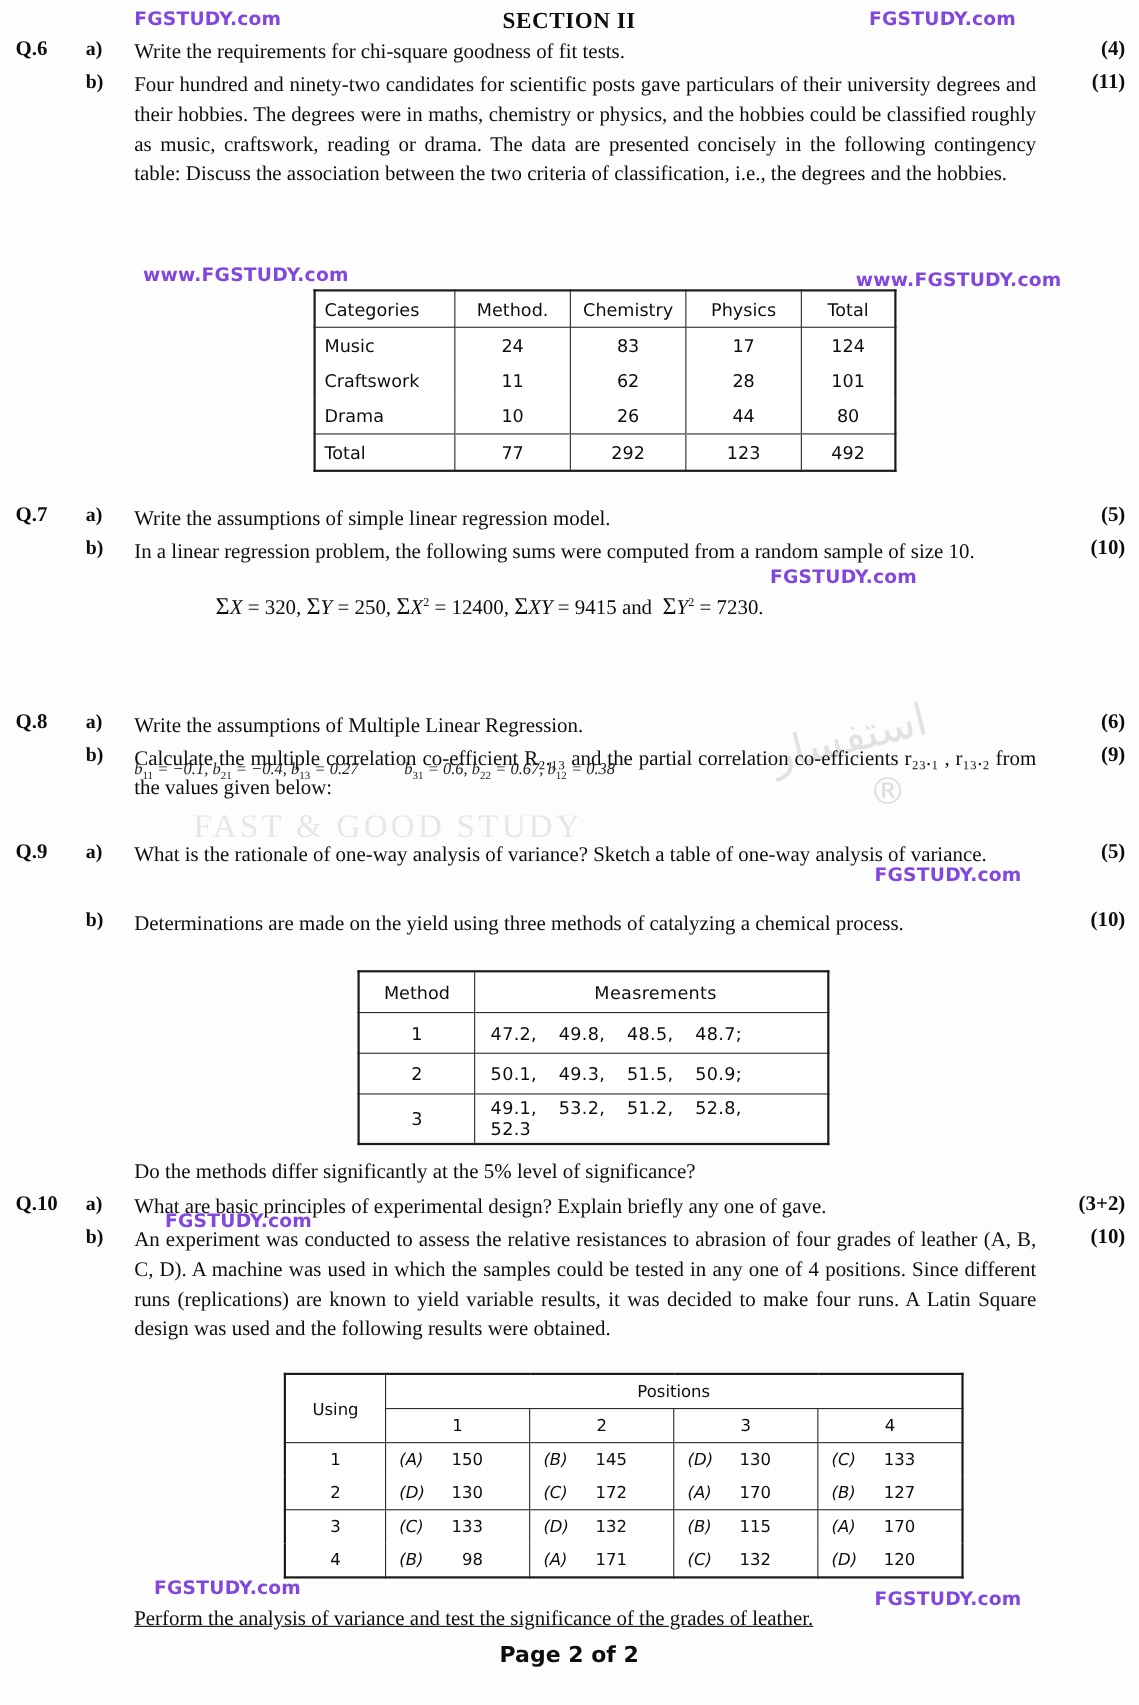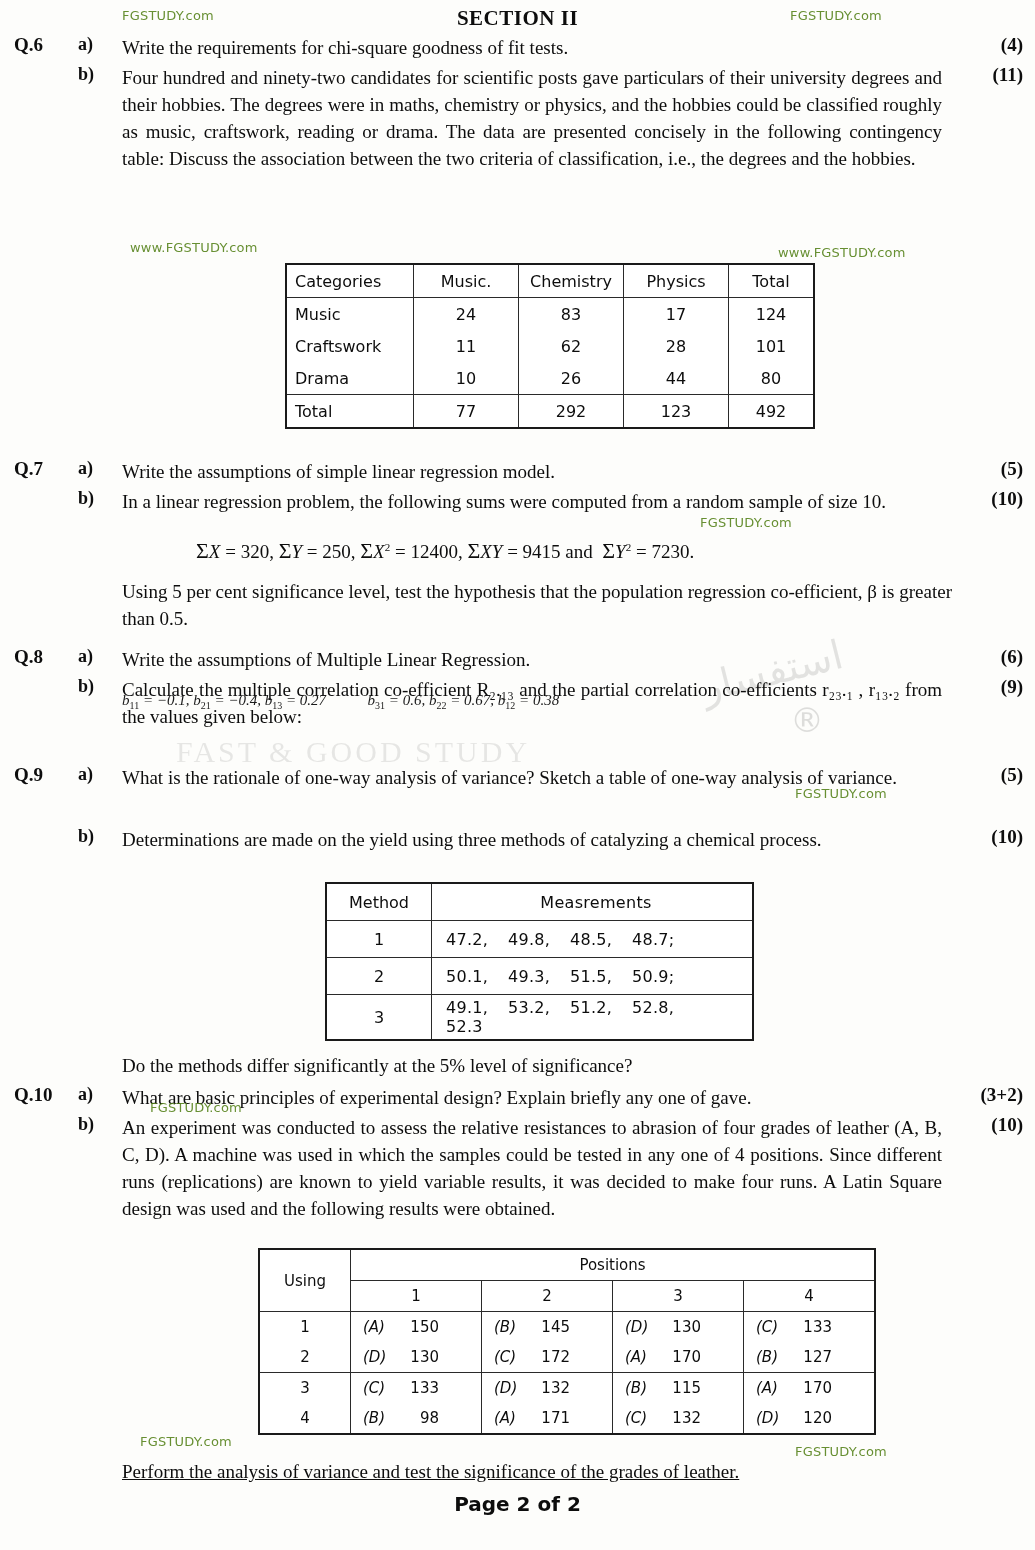--- a/index.html
+++ b/index.html
@@ -16,26 +16,27 @@
     width: 1035px;
     height: 1550px;
     overflow: hidden;
     background: #fdfdfb;
   }
 
   
   .wm-small {
     position: absolute;
     font-family: "DejaVu Sans", sans-serif;
-    color: #4d7c0f;
-    font-size: 13px;
+    color: #6d28d9;
+    font-size: 17px;
     letter-spacing: .2px;
     white-space: nowrap;
     opacity: .85;
     z-index: 5;
+    font-weight: bold;
   }
   .wm-big {
     position: absolute;
     z-index: 1;
     pointer-events: none;
     color: #000;
     opacity: .085;
     font-family: "Liberation Serif", serif;
     white-space: nowrap;
   }
@@ -240,21 +241,21 @@
 
     <div class="qpart" style="top:30px;">b)</div>
     <div class="qtext" style="top:30px;">Four hundred and ninety-two candidates for scientific posts gave particulars of their university degrees and their hobbies. The degrees were in maths, chemistry or physics, and the hobbies could be classified roughly as music, craftswork, reading or drama. The data are presented concisely in the following contingency table: Discuss the association between the two criteria of classification, i.e., the degrees and the hobbies.</div>
     <div class="marks" style="top:30px;">(11)</div>
   </div>
 
   <table class="tbl" id="contingency">
     <thead>
       <tr>
         <th class="cat">Categories</th>
-        <th class="num">Music.</th>
+        <th class="num">Method.</th>
         <th class="num">Chemistry</th>
         <th class="num">Physics</th>
         <th class="tot">Total</th>
       </tr>
     </thead>
     <tbody>
       <tr>
         <td class="cat">Music</td>
         <td class="num">24</td>
         <td class="num">83</td>
@@ -300,21 +301,20 @@
 
   <div class="formula" style="left:196px; top:538px;">
     <span class="sym">Σ</span><i>X</i> = <span>320</span>,
     <span class="sym">Σ</span><i>Y</i> = <span>250</span>,
     <span class="sym">Σ</span><i>X</i><sup class="s">2</sup> = <span>12400</span>,
     <span class="sym">Σ</span><i>XY</i> = <span>9415</span>
     <span>and</span>
     &nbsp;<span class="sym">Σ</span><i>Y</i><sup class="s">2</sup> = <span>7230</span>.
   </div>
 
-  <div class="plain" style="top:578px; width:830px; text-align:justify;">Using 5 per cent significance level, test the hypothesis that the population regression co-efficient, β is greater than 0.5.</div>
 
   <div class="qblock" style="top:646px; left:0; width:100%;">
     <div class="qno" style="top:0;">Q.8</div>
     <div class="qpart" style="top:0;">a)</div>
     <div class="qtext nojust" style="top:0;">Write the assumptions of Multiple Linear Regression.</div>
     <div class="marks" style="top:0;">(6)</div>
 
     <div class="qpart" style="top:30px;">b)</div>
     <div class="qtext" style="top:30px;">Calculate the multiple correlation co-efficient R₂.₁₃ and the partial correlation co-efficients r₂₃.₁ , r₁₃.₂ from the values given below:</div>
     <div class="marks" style="top:30px;">(9)</div>

